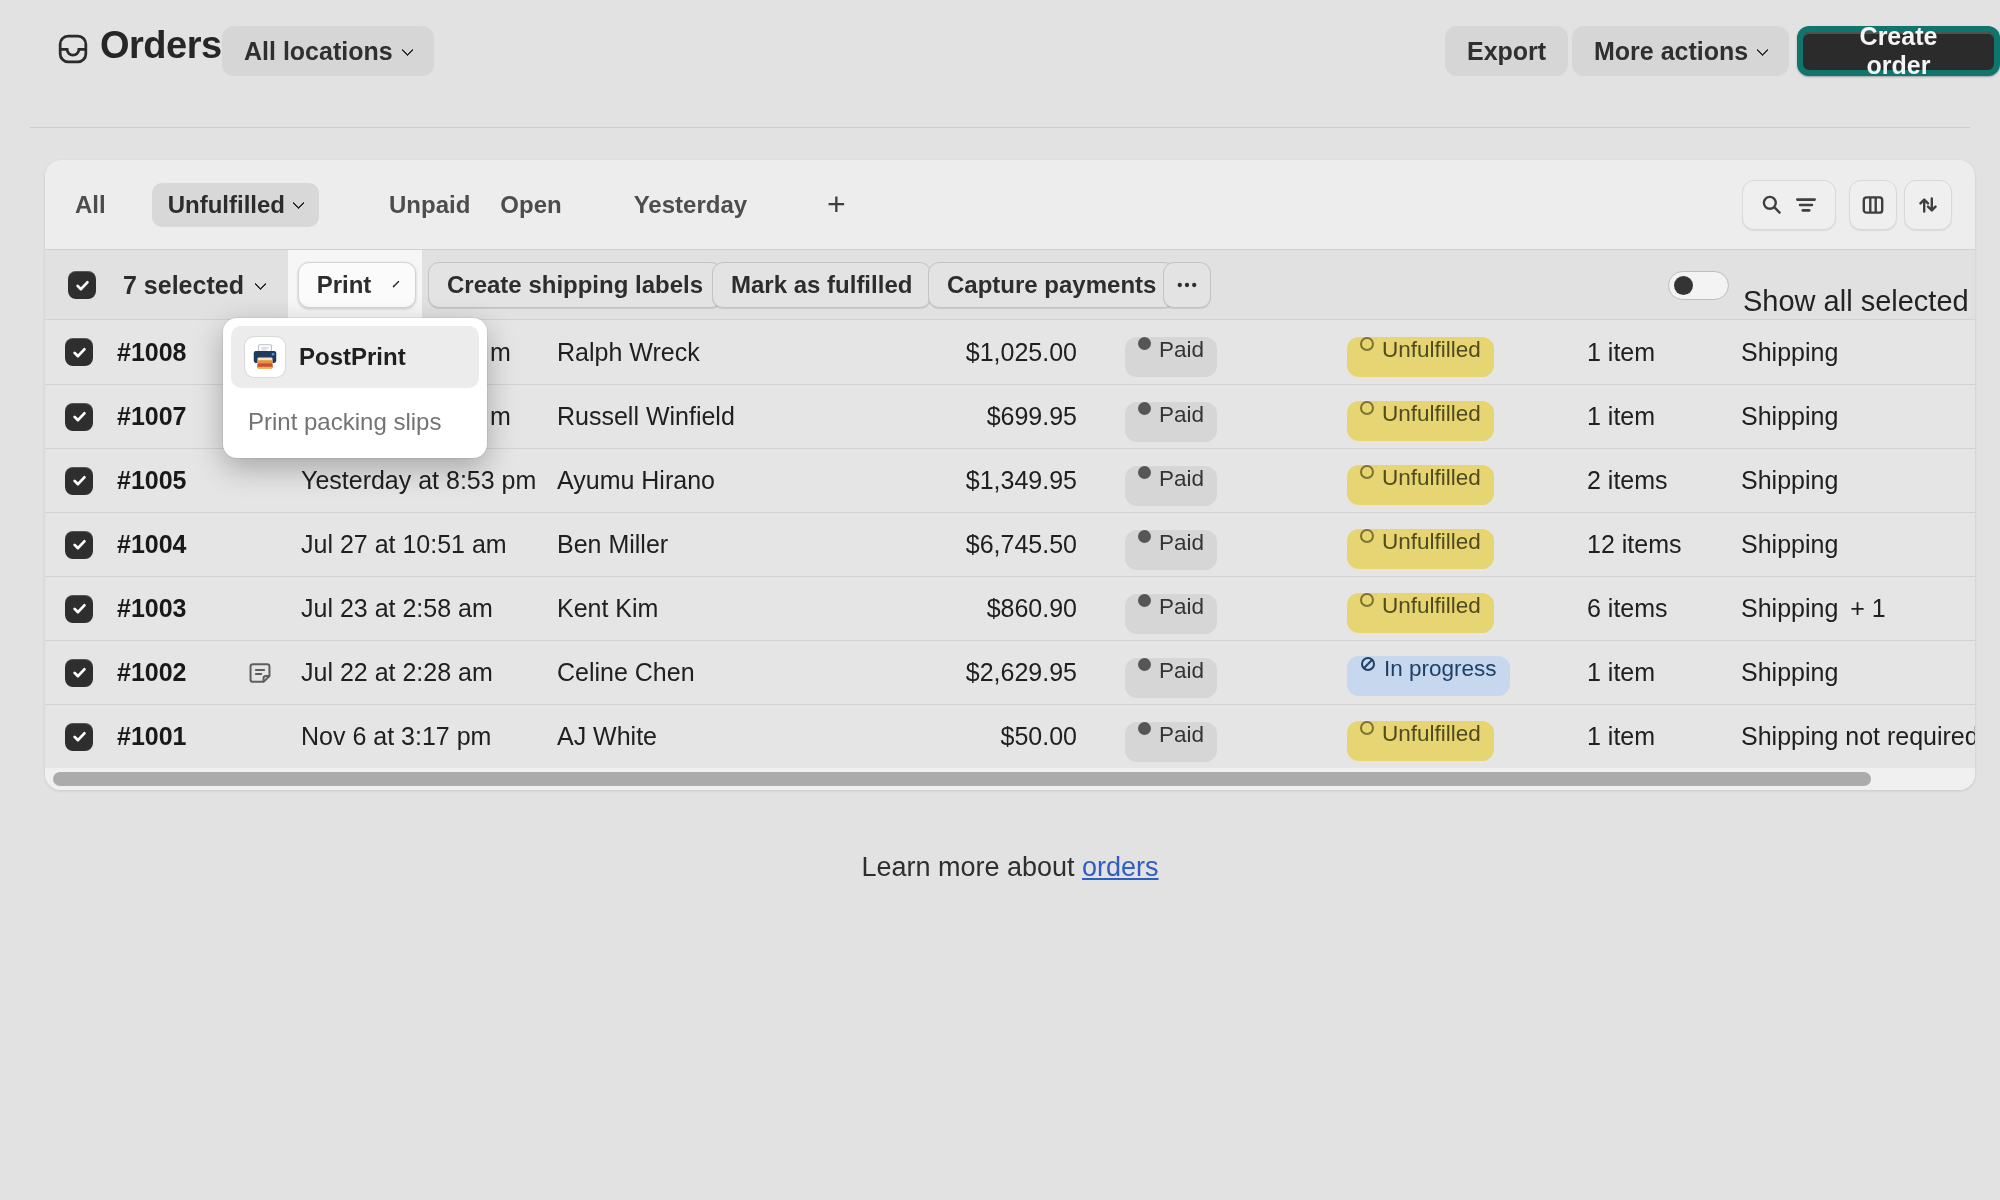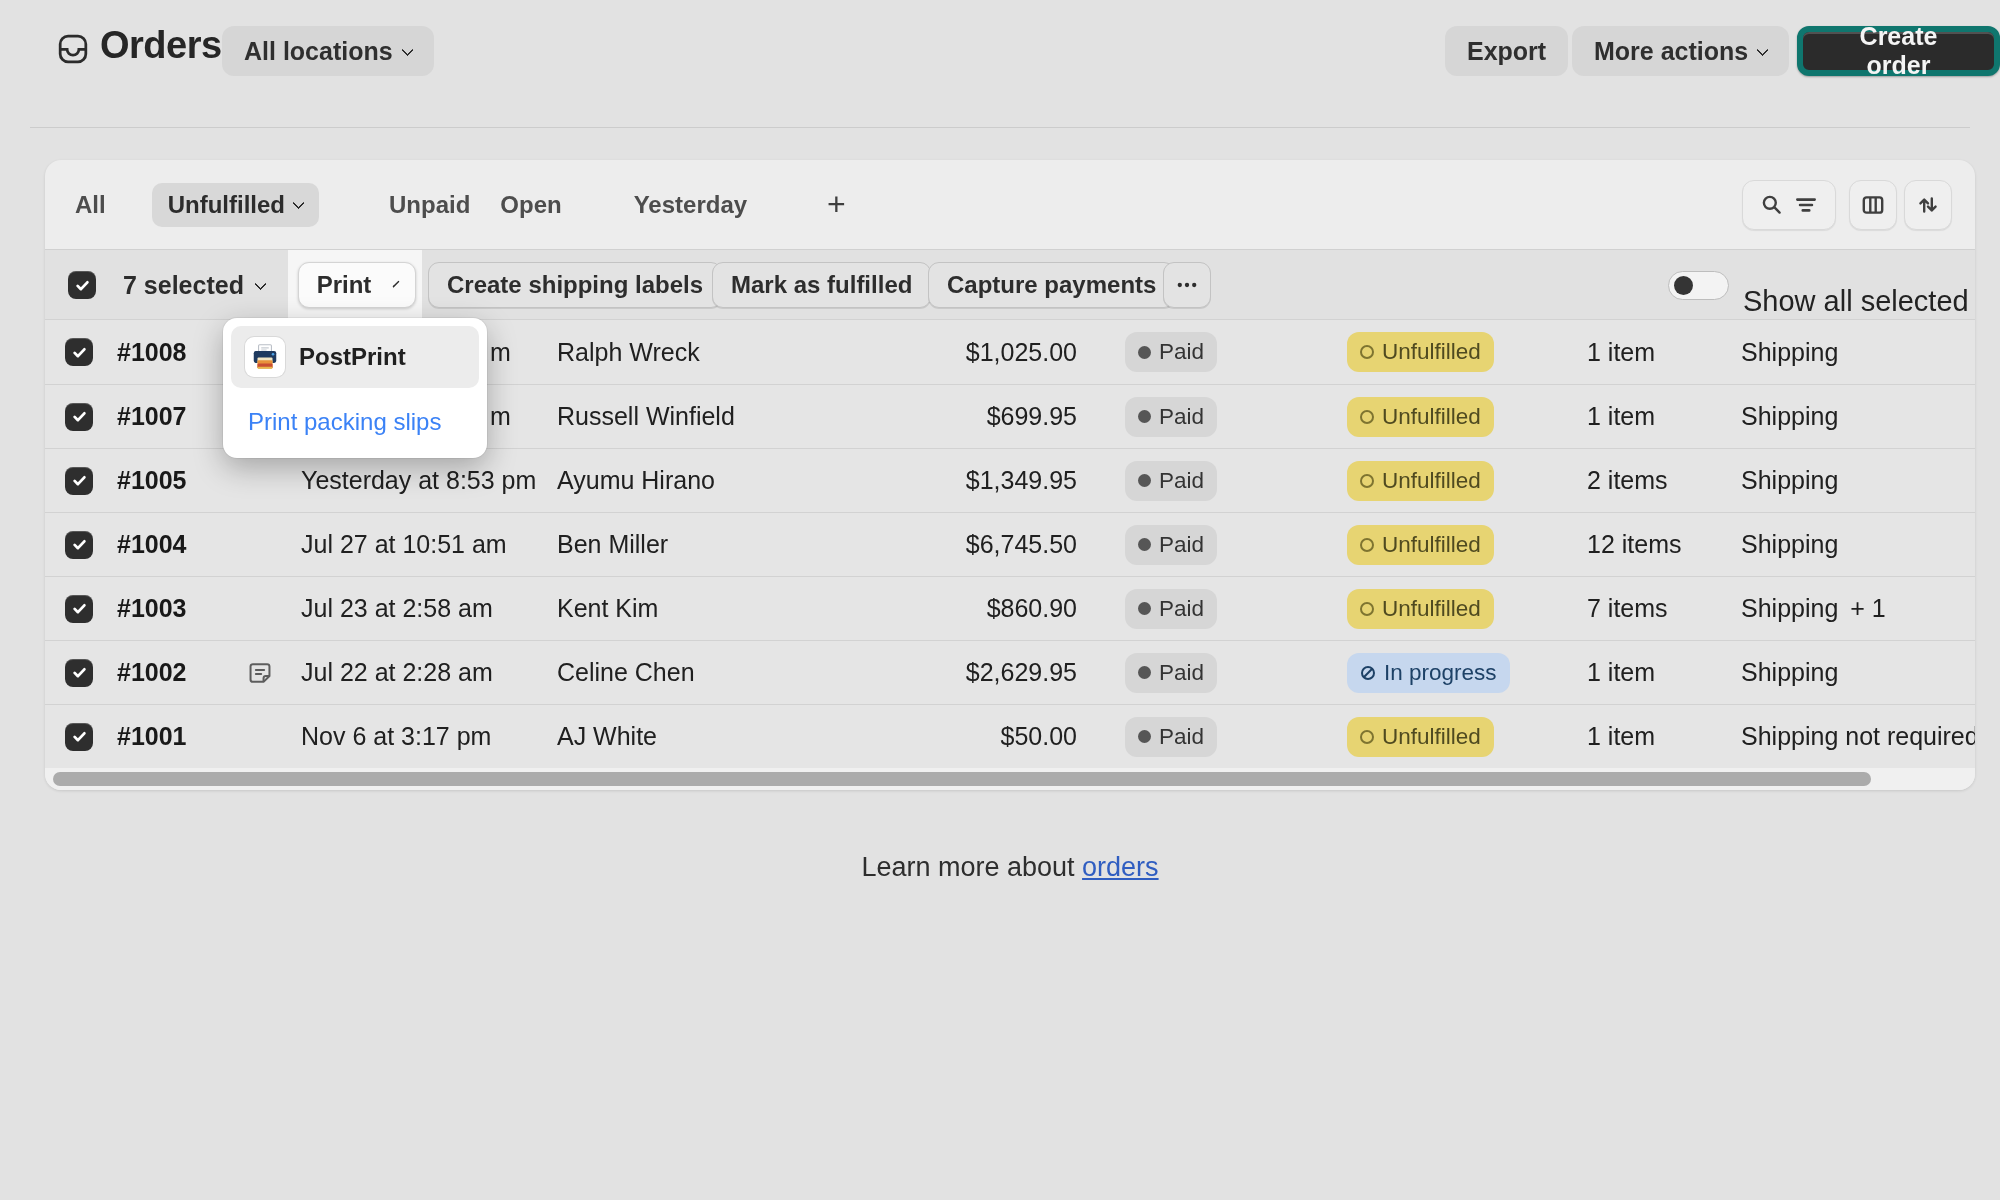--- a/index.html
+++ b/index.html
@@ -74,37 +74,37 @@
   .row{display:flex;align-items:center;height:64px;padding-left:20px;cursor:pointer;}
   .row + .row{border-top:1px solid var(--row-divider);}
   .cell{flex:none;font-size:25px;color:#202020;white-space:nowrap;overflow:hidden;}
   .c-check{width:52px;} .c-order{width:130px;font-weight:600;color:#191919;}
   .c-note{width:50px;color:#555;} .c-date{width:260px;padding-left:4px;}
   .c-customer{width:250px;} .c-total{width:270px;text-align:right;}
   .c-pay{width:230px;padding-left:48px;} .c-ful{width:280px;padding-left:40px;}
   .c-items{width:148px;} .c-delivery{flex:1 1 auto;padding-left:6px;}
   .frag{padding-left:189px;display:inline-block;}
   .xtra{margin-left:12px;}
-  .badge{display:inline-flex;align-items:center;gap:8px;height:40px;border-radius:12px;padding:0 13px;font-size:22.5px;font-weight:500;}
+  .badge{display:inline-flex;align-items:flex-start;gap:8px;height:40px;border-radius:12px;padding:0 13px;font-size:22.5px;font-weight:500;}
   .b-gray{background:var(--badge-gray-bg);color:#343434;}
   .b-attention{background:var(--badge-attention-bg);color:var(--badge-attention-text);}
   .b-progress{background:var(--badge-progress-bg);color:var(--badge-progress-text);}
   .dot{width:13px;height:13px;border-radius:50%;background:#565656;flex:none;}
   .ring{width:14px;height:14px;border-radius:50%;border:2.5px solid #7e7430;flex:none;}
 
   
   .scrollzone{position:relative;height:22px;background:var(--scroll-track);}
   .scroll-thumb{position:absolute;left:8px;top:4px;width:1818px;height:14px;border-radius:7px;background:var(--scroll-thumb);cursor:pointer;}
 
   
   .popup{position:absolute;left:223px;top:318px;width:264px;background:var(--popup-bg);border-radius:14px;
     box-shadow:0 10px 30px rgba(0,0,0,.28), 0 0 0 1px rgba(0,0,0,.05);z-index:50;padding-bottom:10px;}
   .popup-item-app{display:flex;align-items:center;gap:14px;margin:8px;height:62px;border-radius:10px;
     background:var(--popup-item-bg);padding-left:14px;cursor:pointer;font-size:24px;font-weight:600;color:#202020;}
-  .popup-item{display:flex;align-items:center;height:52px;padding-left:25px;cursor:pointer;font-size:24px;font-weight:500;color:#3b82f6;}
+  .popup-item{display:flex;align-items:center;height:52px;padding-left:25px;cursor:pointer;font-size:24px;font-weight:500;color:#737373;}
   .app-tile{width:40px;height:40px;border-radius:9px;background:#fff;box-shadow:0 0 0 1px rgba(0,0,0,.08);
     display:flex;align-items:center;justify-content:center;flex:none;}
 
   
   .footer{position:absolute;left:45px;top:852px;width:1930px;text-align:center;font-size:27px;color:#2e2e2e;}
   .footer a{color:var(--link);text-decoration:underline;cursor:pointer;}
 
   svg{display:block;}
 </style>
 </head>
@@ -313,21 +313,21 @@
           <div class="cell c-customer">Kent Kim</div>
           <div class="cell c-total">$860.90</div>
           <div class="cell c-pay"><span class="badge b-gray">
               <i class="dot"></i>
               <span>Paid</span>
             </span></div>
           <div class="cell c-ful"><span class="badge b-attention">
               <i class="ring"></i>
               <span>Unfulfilled</span>
             </span></div>
-          <div class="cell c-items">7 items</div>
+          <div class="cell c-items">6 items</div>
           <div class="cell c-delivery"><span>Shipping</span><span class="xtra">+ 1</span></div>
         </div>
         <div class="row">
           <div class="cell c-check"><span class="checkbox">
               <svg viewBox="0 0 14 14" width="17" height="17" fill="none" stroke="#ffffff" stroke-width="2.3" stroke-linecap="round" stroke-linejoin="round">
                 <path d="M3 7.3 L5.7 10 L11 4.4"></path>
               </svg>
             </span></div>
           <div class="cell c-order">#1002</div>
           <div class="cell c-note">

